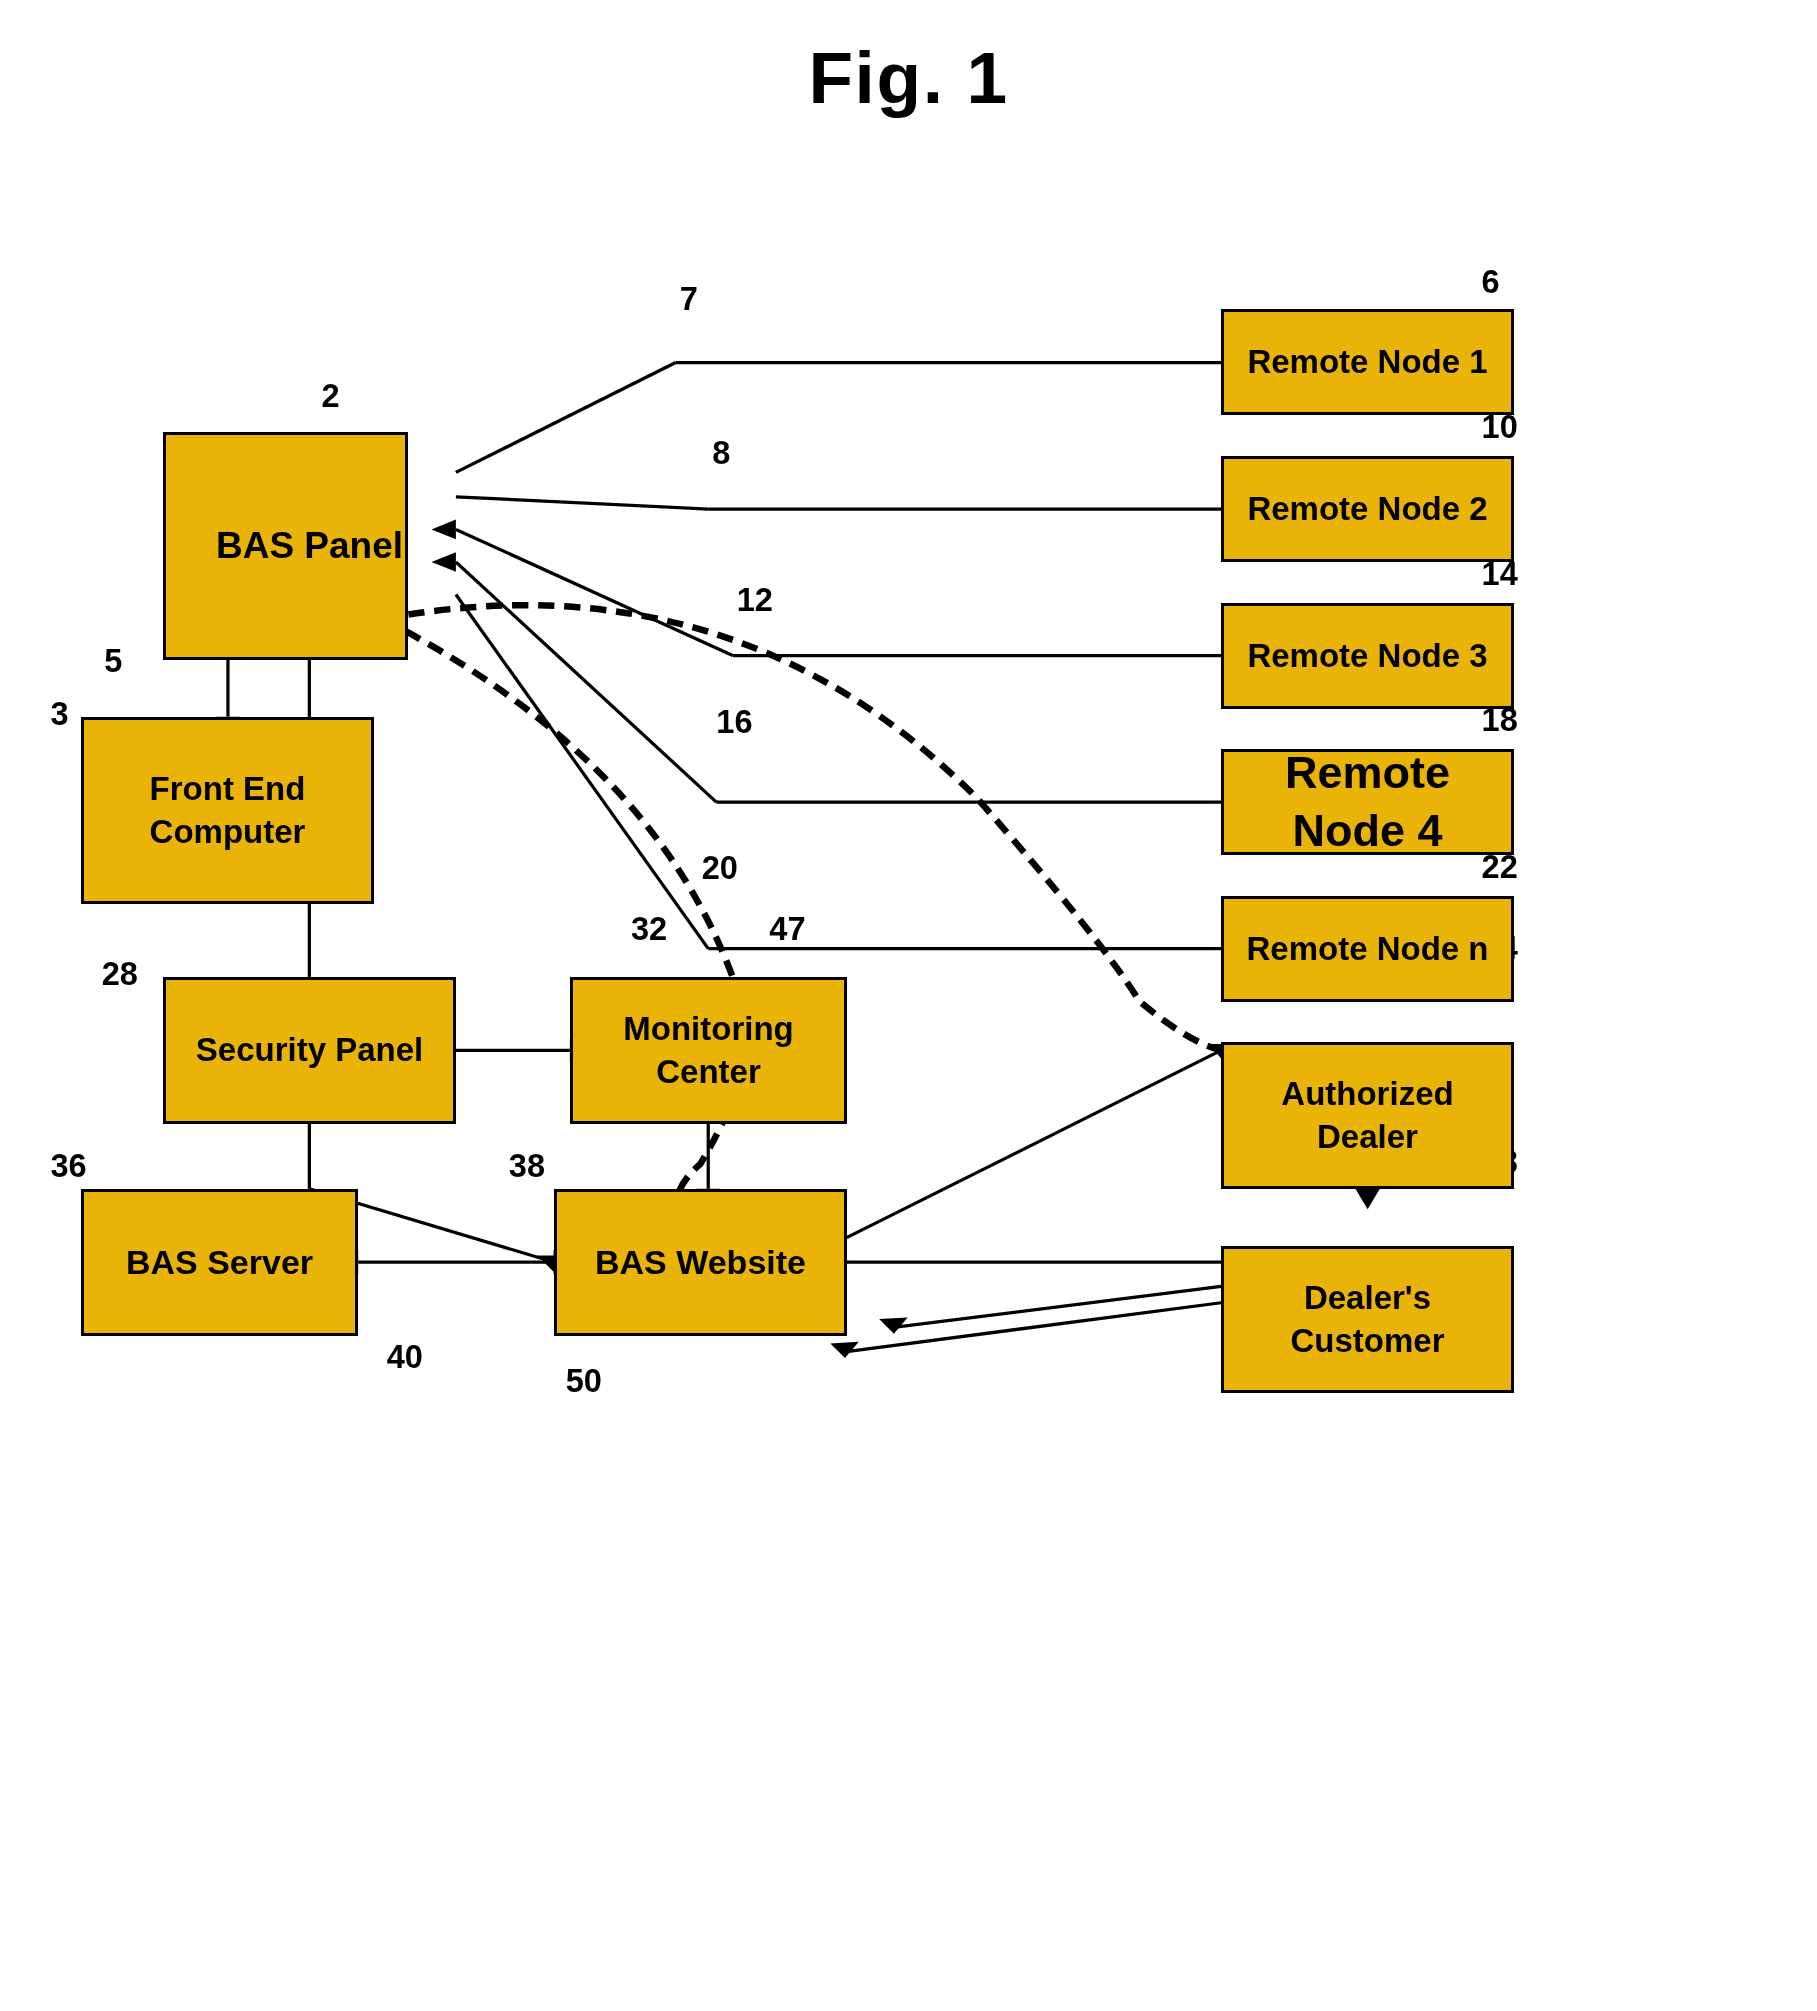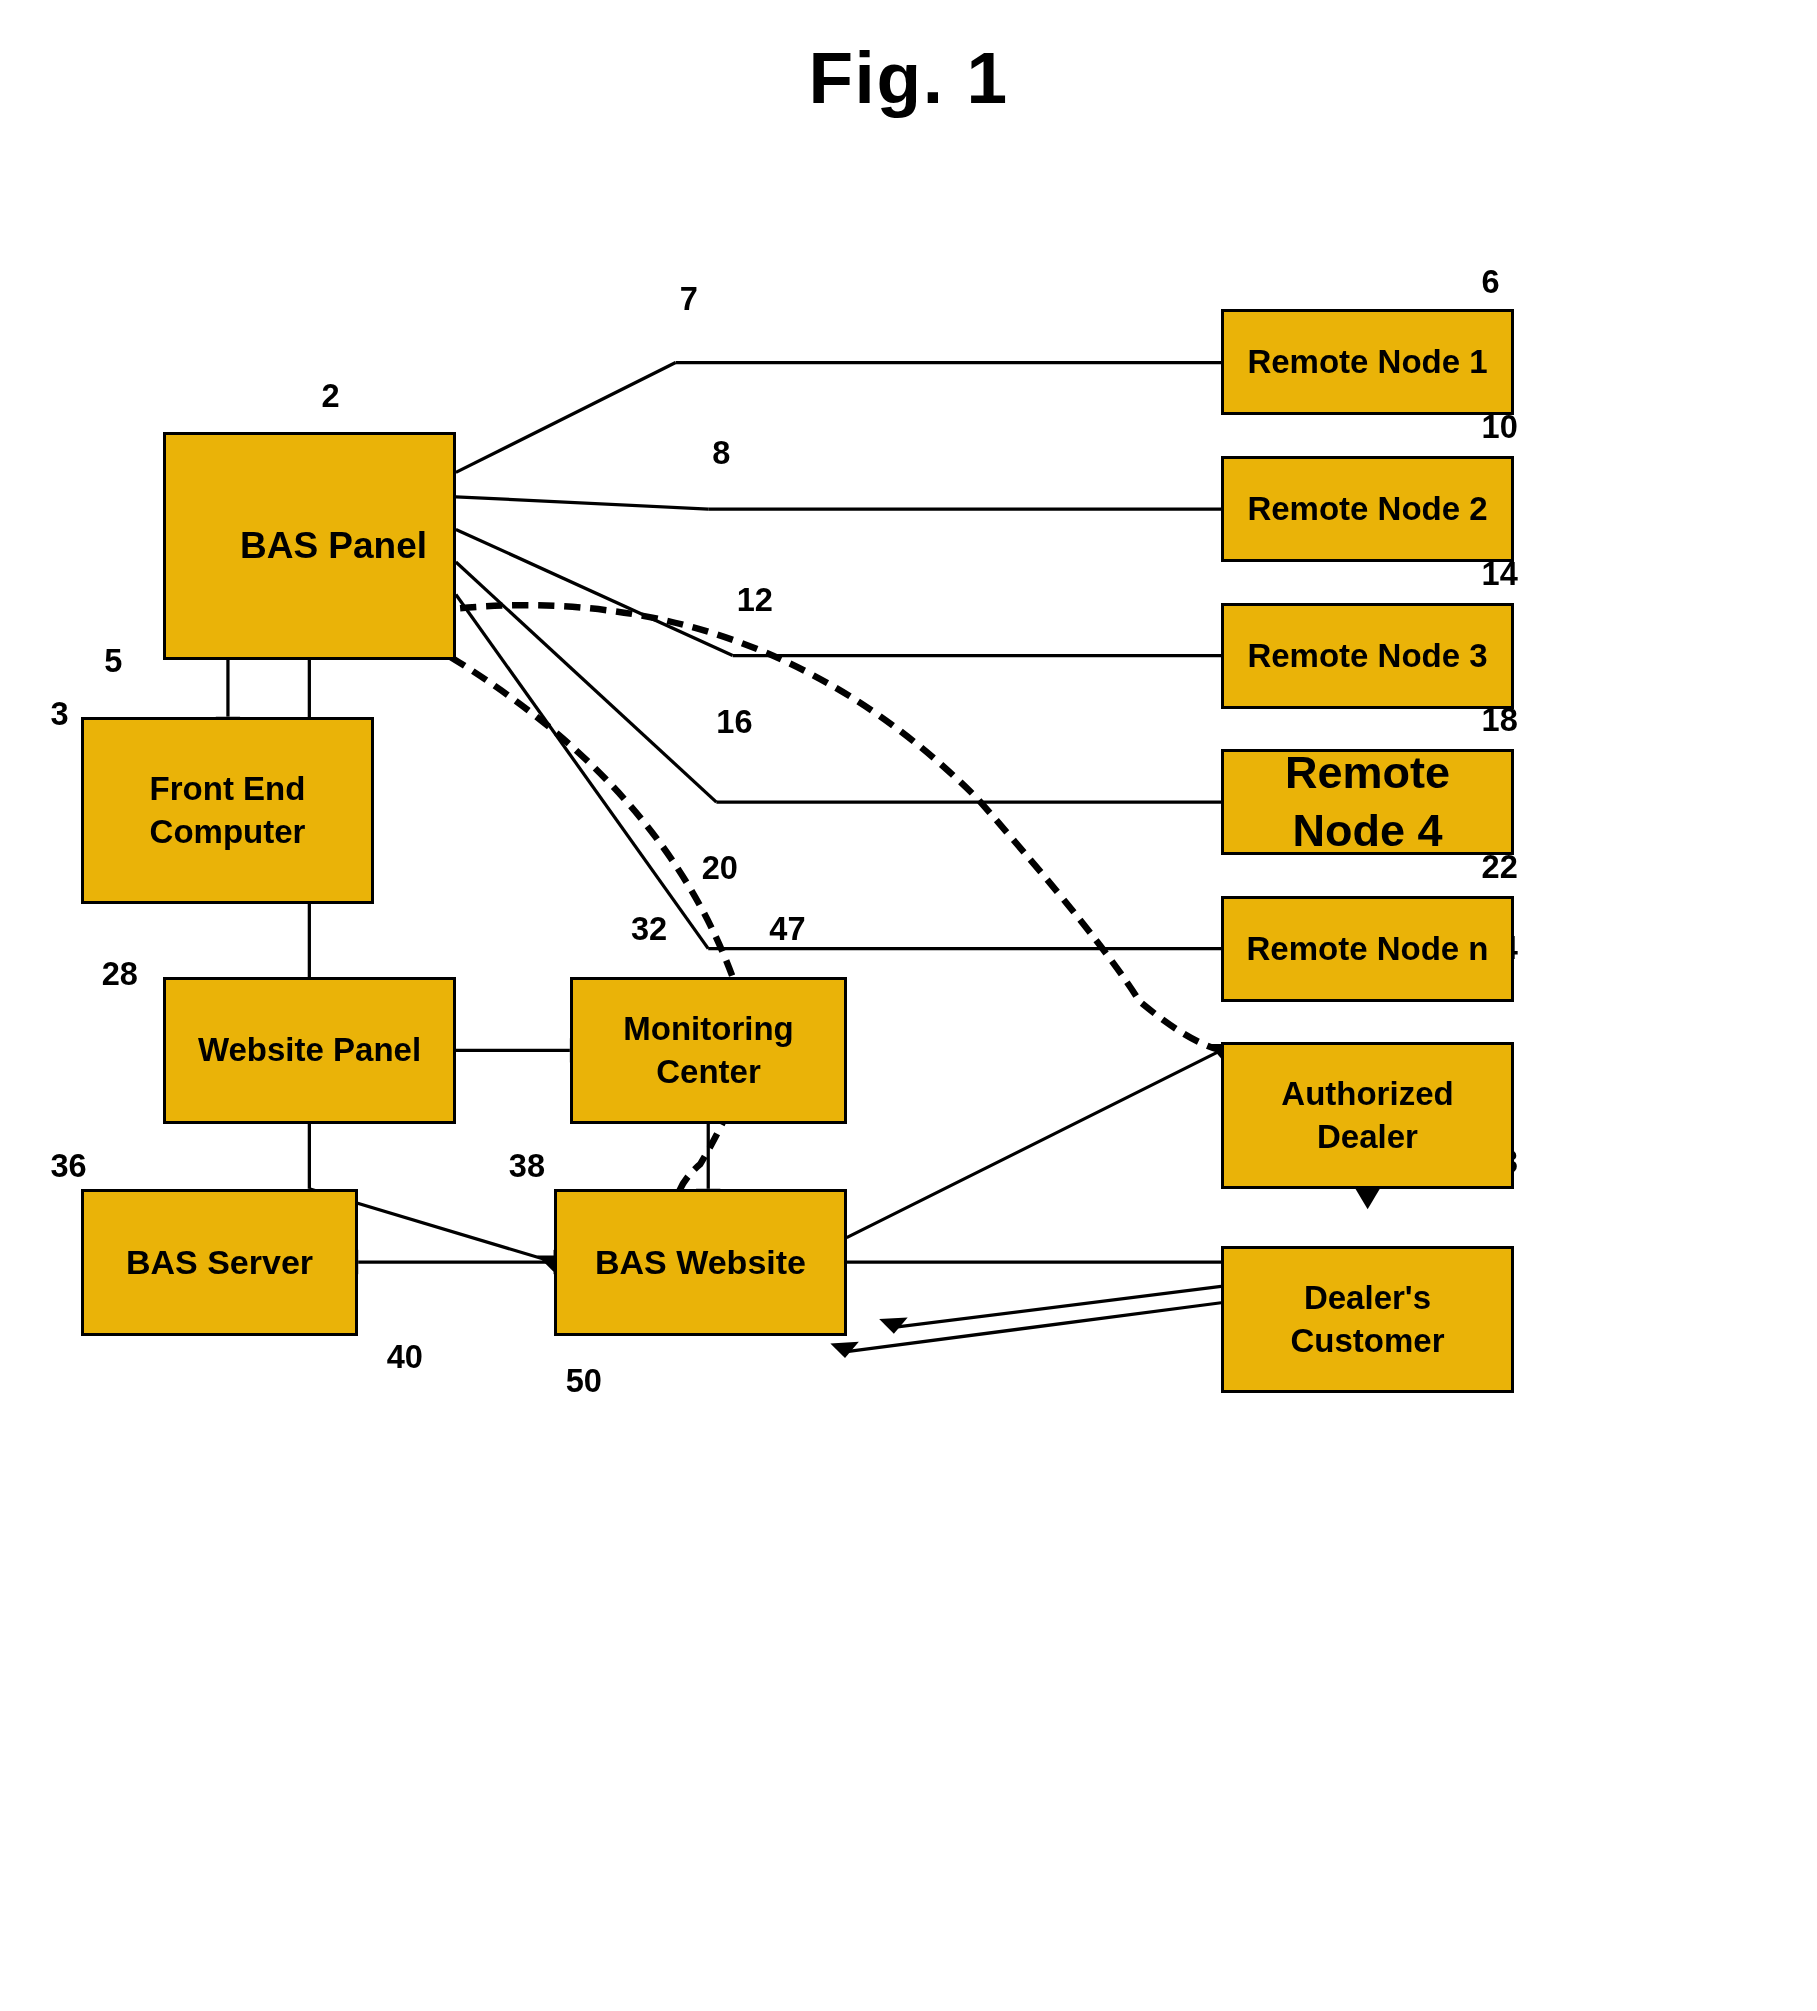--- a/index.html
+++ b/index.html
@@ -161,30 +161,30 @@
 
     <text x="1820" y="618" font-size="40" font-weight="bold">18</text>
 
     <text x="1820" y="798" font-size="40" font-weight="bold">22</text>
 
     <text x="395" y="220" font-size="40" font-weight="bold">2</text>
 
     <text x="62" y="610" font-size="40" font-weight="bold">3</text>
   </svg>
 
-  <div class="box" style="left:163px; top:204px; width:293px; height:228px; font-size:37px;padding-left:48px;">
+  <div class="box" style="left:163px; top:204px; width:245px; height:228px; font-size:37px;padding-left:48px;">
     <span>BAS Panel</span>
   </div>
 
   <div class="box" style="left:81px; top:489px; width:293px; height:187px; font-size:33px;">
     <span>Front End<br>Computer</span>
   </div>
 
   <div class="box" style="left:163px; top:749px; width:293px; height:147px; font-size:33px;">
-    <span>Website Panel</span>
+    <span>Security Panel</span>
   </div>
 
   <div class="box" style="left:81px; top:961px; width:277px; height:147px; font-size:34px;align-items:center;">
     <span>BAS Server</span>
   </div>
 
   <div class="box" style="left:570px; top:749px; width:277px; height:147px; font-size:33px;">
     <span>Monitoring<br>Center</span>
   </div>
 

